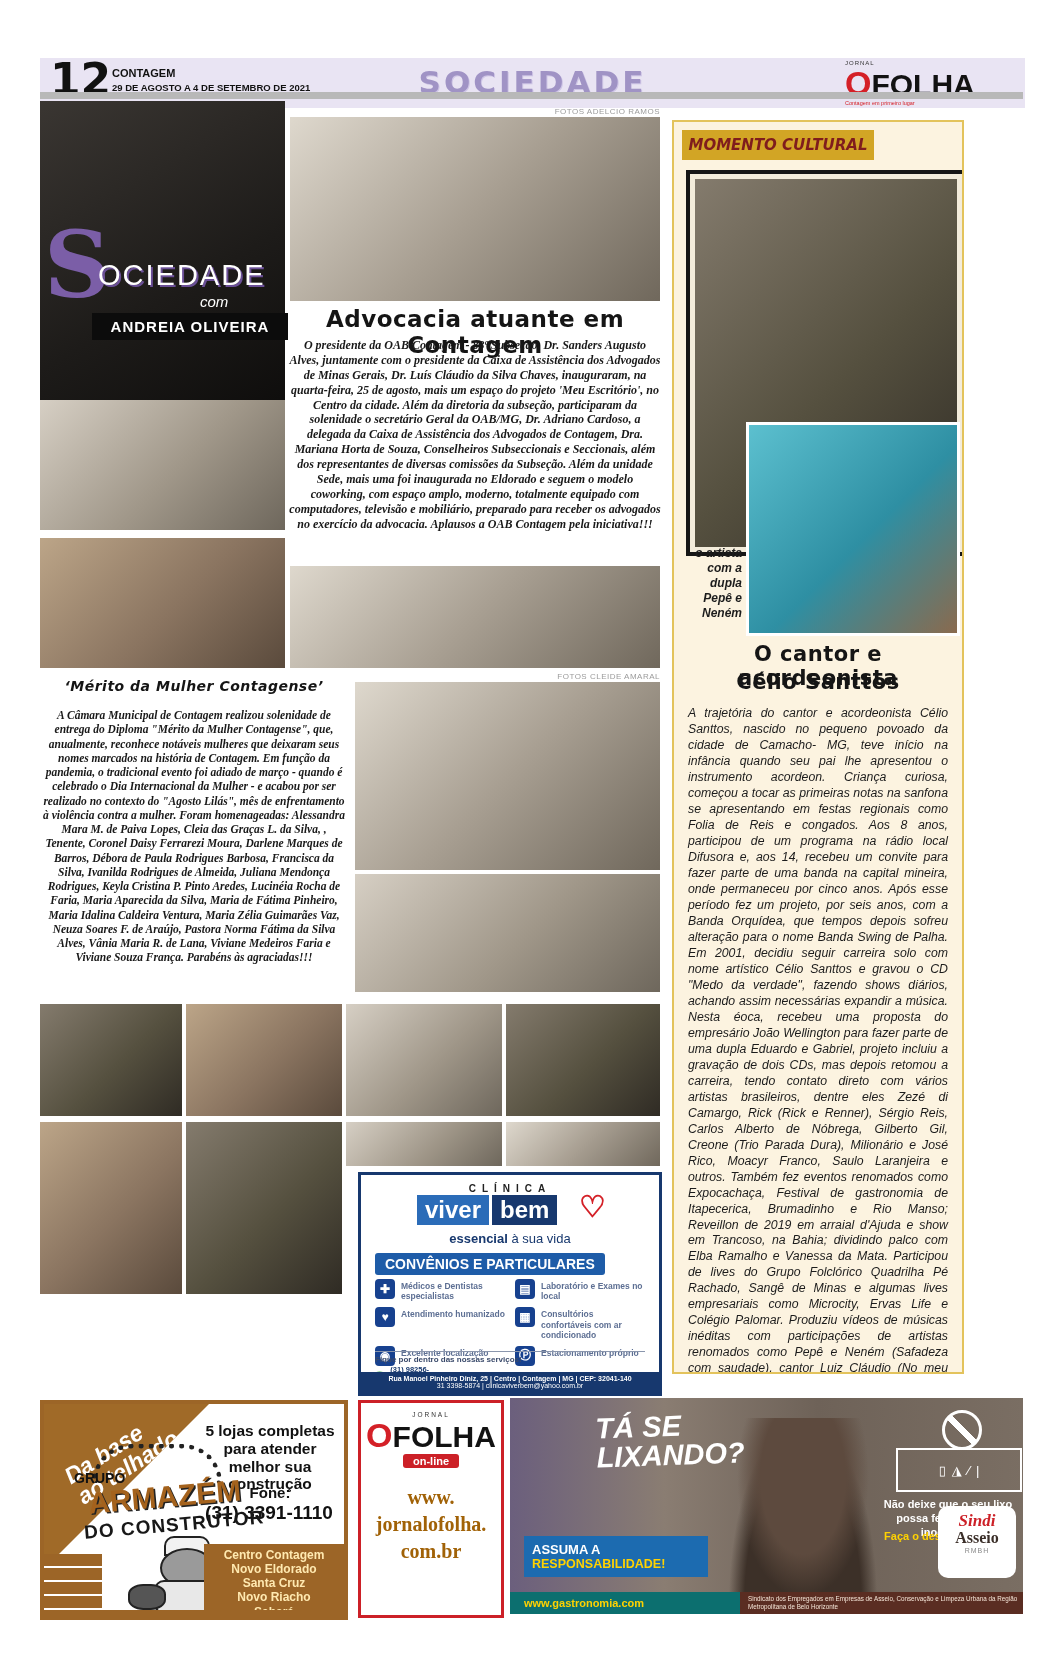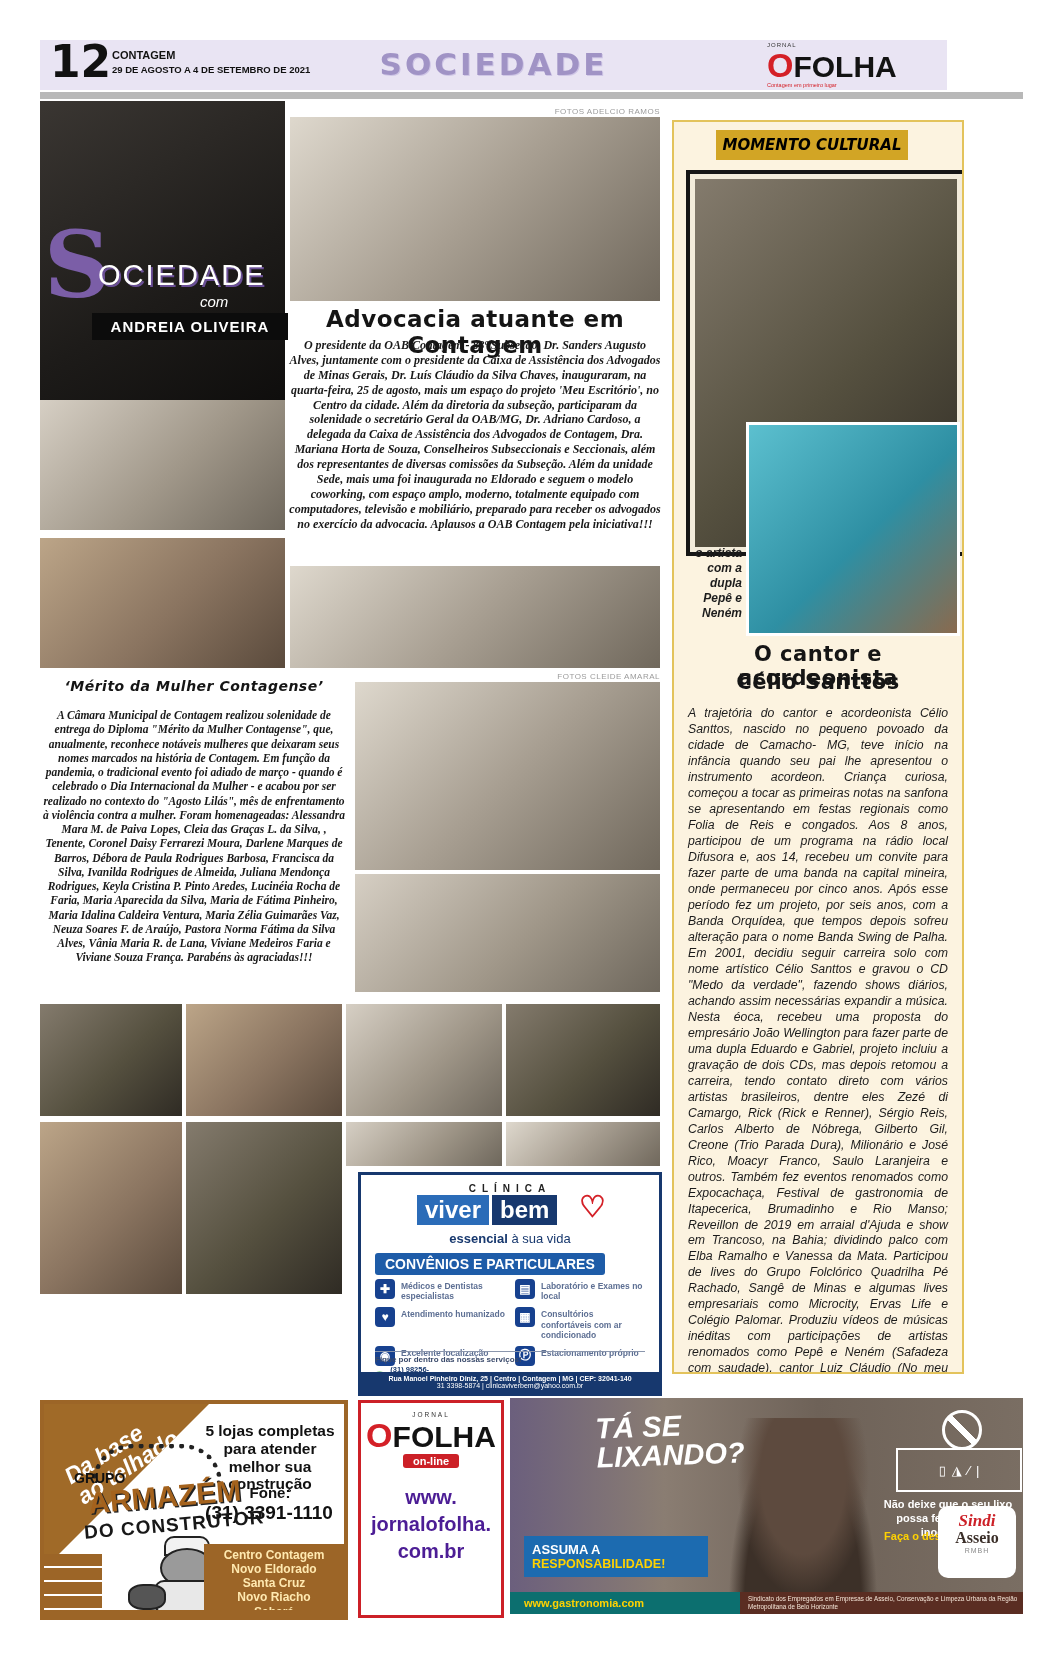--- a/index.html
+++ b/index.html
@@ -17,22 +17,22 @@
   .hl{font-family:"DejaVu Sans",sans-serif;font-weight:700;text-align:center;color:#151515;letter-spacing:.5px;}
   .serifbody{font-family:"Liberation Serif",serif;font-style:italic;font-weight:700;text-align:center;color:#191919;}
   .cap{font-size:8px;color:#9b9b9b;text-align:right;letter-spacing:.5px;}
   
   .hdr{background:#e9e4f3;}
   .sectitle{color:#a093c5;font-weight:800;letter-spacing:3px;font-size:31px;
             font-family:"DejaVu Sans",sans-serif;text-shadow:1px 1px 0 #cfc6e6;}
   .logo-o{color:#d42027;font-weight:900;}
   
   .cream{background:#fcf3e0;border:2px solid #e3c35c;}
-  .goldbox{background:#d2a525;color:#000000;font-weight:800;font-style:italic;
-           font-family:"DejaVu Sans",sans-serif;margin-left:34px;}
+  .goldbox{background:#d2a525;color:#7f1d1d;font-weight:800;font-style:italic;
+           font-family:"DejaVu Sans",sans-serif;}
   .cultbody{font-family:"Liberation Sans",sans-serif;font-style:italic;font-size:12.3px;
             line-height:1.3;text-align:justify;color:#1c1c1c;}
   
   .vb{background:#fff;border:3px solid #17386e;}
   .vb-item{display:flex;gap:6px;align-items:flex-start;}
   .vb-ic{width:20px;height:20px;min-width:20px;background:#17418f;border-radius:4px;color:#fff;
          display:flex;align-items:center;justify-content:center;font-size:12px;font-weight:700;}
   .vb-lbl{font-size:8.5px;font-weight:700;color:#5d6f93;line-height:1.2;padding-top:2px;}
   
   .arm{background:#fff;border:4px solid #9c6527;}
@@ -42,21 +42,21 @@
   .nosym{width:34px;height:34px;border:3px solid #fff;border-radius:50%;
          background:linear-gradient(45deg,transparent 44%,#fff 44%,#fff 56%,transparent 56%);}
   .chip{background:#1c6bb0;}
   .yellow{color:#ffd200;}
 </style>
 </head>
 <body>
 
 <div class="page">
 
-  <div class="abs hdr" style="left:40px;top:40px;width:907px;height:50px;">
+  <div class="abs hdr" style="left:40px;top:58px;width:985px;height:50px;">
     <div class="abs" style="left:10px;top:-4px;font-size:44px;font-weight:900;font-family:'DejaVu Sans',sans-serif;">12</div>
     <div class="abs" style="left:72px;top:9px;font-size:11px;font-weight:800;">CONTAGEM</div>
     <div class="abs" style="left:72px;top:24px;font-size:9.5px;font-weight:800;">29 DE AGOSTO A 4 DE SETEMBRO DE 2021</div>
     <div class="abs sectitle" style="left:0;top:6px;width:100%;text-align:center;">SOCIEDADE</div>
     <div class="abs" style="right:10px;top:2px;width:170px;text-align:left;">
       <div style="font-size:6px;letter-spacing:1px;color:#333;">JORNAL</div>
       <div style="line-height:1;">
         <span class="logo-o" style="font-size:34px;">O</span><span style="font-size:30px;font-weight:900;color:#121212;">FOLHA</span>
       </div>
       <div style="font-size:5.5px;color:#d42027;">Contagem em primeiro lugar</div>
@@ -202,21 +202,21 @@
     </div>
     <div class="abs" style="left:0;bottom:0;width:100%;height:6px;background:#9c6527;"></div>
   </div>
 
   <div class="abs" style="left:358px;top:1400px;width:140px;height:212px;background:#fff;border:3px solid #cc2027;">
     <div style="text-align:center;font-size:6.5px;letter-spacing:2px;margin-top:8px;color:#333;">JORNAL</div>
     <div style="text-align:center;line-height:1;">
       <span class="logo-o" style="font-size:34px;">O</span><span style="font-size:30px;font-weight:900;color:#121212;">FOLHA</span>
     </div>
     <div style="width:56px;margin:2px auto 0;background:#cc2027;color:#fff;font-size:11px;font-weight:700;text-align:center;border-radius:3px;padding:1px 0;">on-line</div>
-    <div style="margin-top:16px;text-align:center;font-family:Liberation Sans, sans-serif;font-weight:700;font-size:20px;color:#4c1d95;line-height:1.35;">
+    <div style="margin-top:16px;text-align:center;font-family:Liberation Serif, serif;font-weight:700;font-size:20px;color:#a16207;line-height:1.35;">
       <div>www.</div>
       <div>jornalofolha.</div>
       <div>com.br</div>
     </div>
   </div>
 
   <div class="abs sindi" style="left:510px;top:1398px;width:513px;height:216px;overflow:hidden;">
 
     <div class="abs" style="left:218px;top:20px;width:150px;height:196px;background:radial-gradient(ellipse at 50% 30%,#5d4a3e 0 40%,transparent 62%),radial-gradient(ellipse at 50% 95%,#3c3028 0 55%,transparent 70%);"></div>
 

